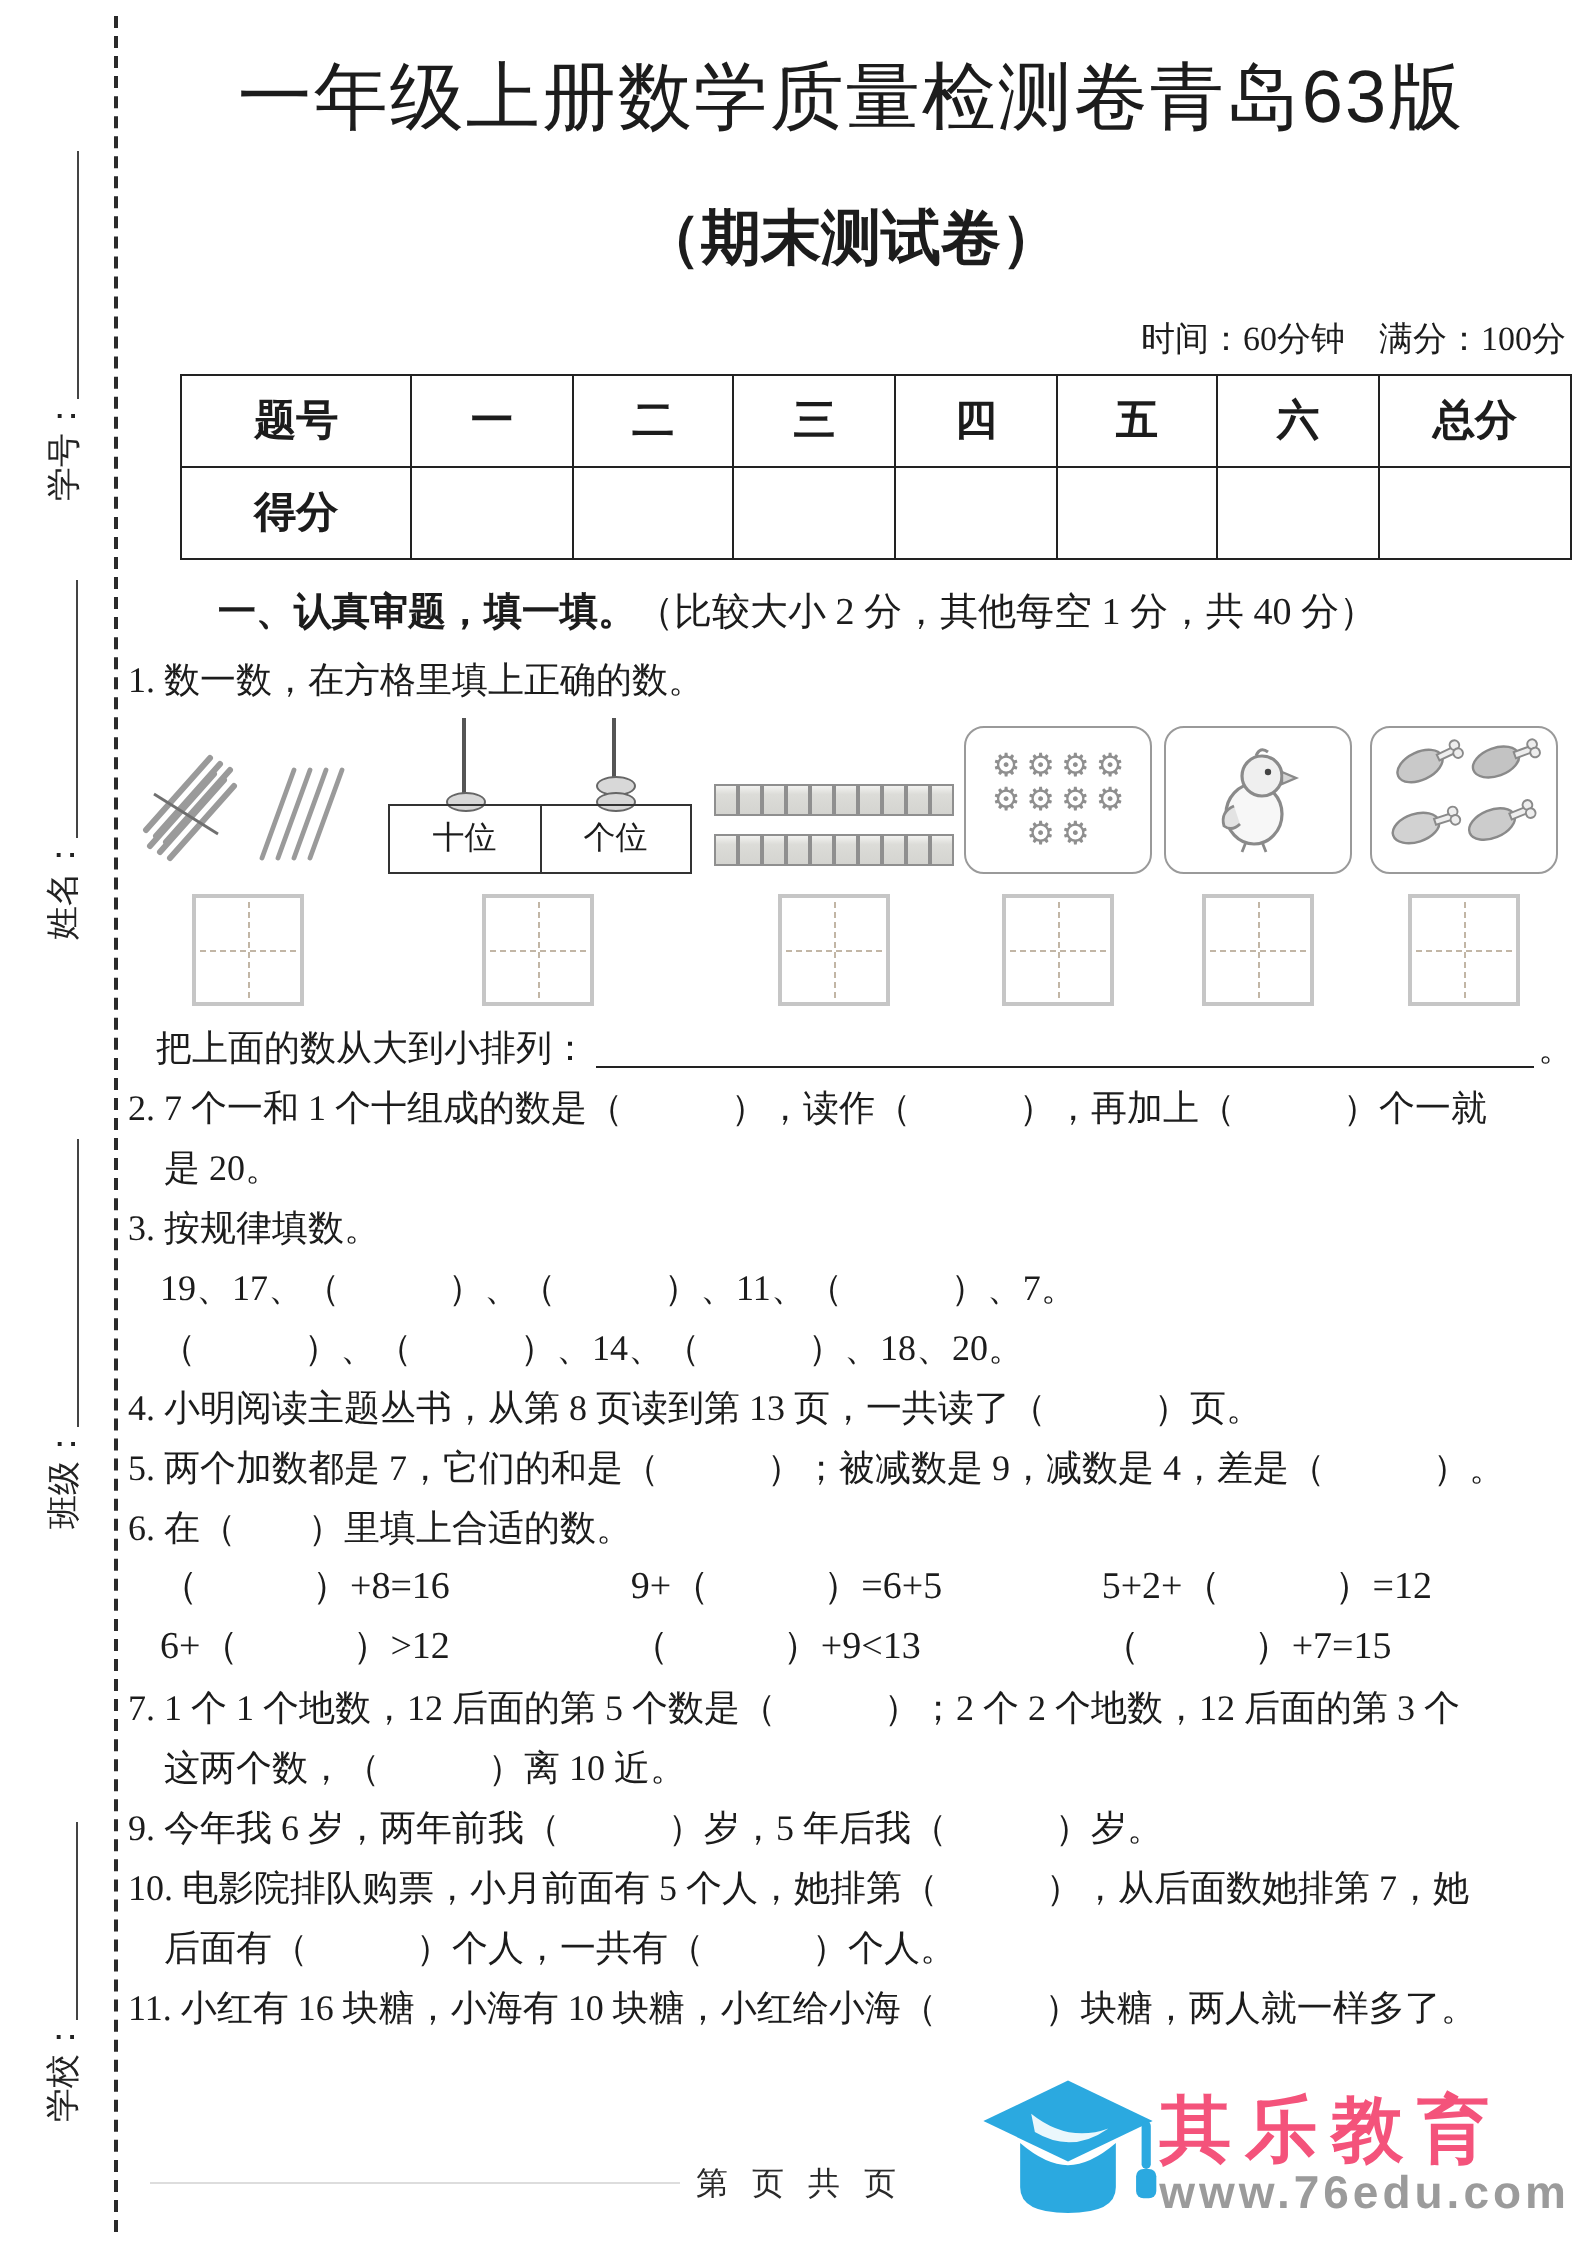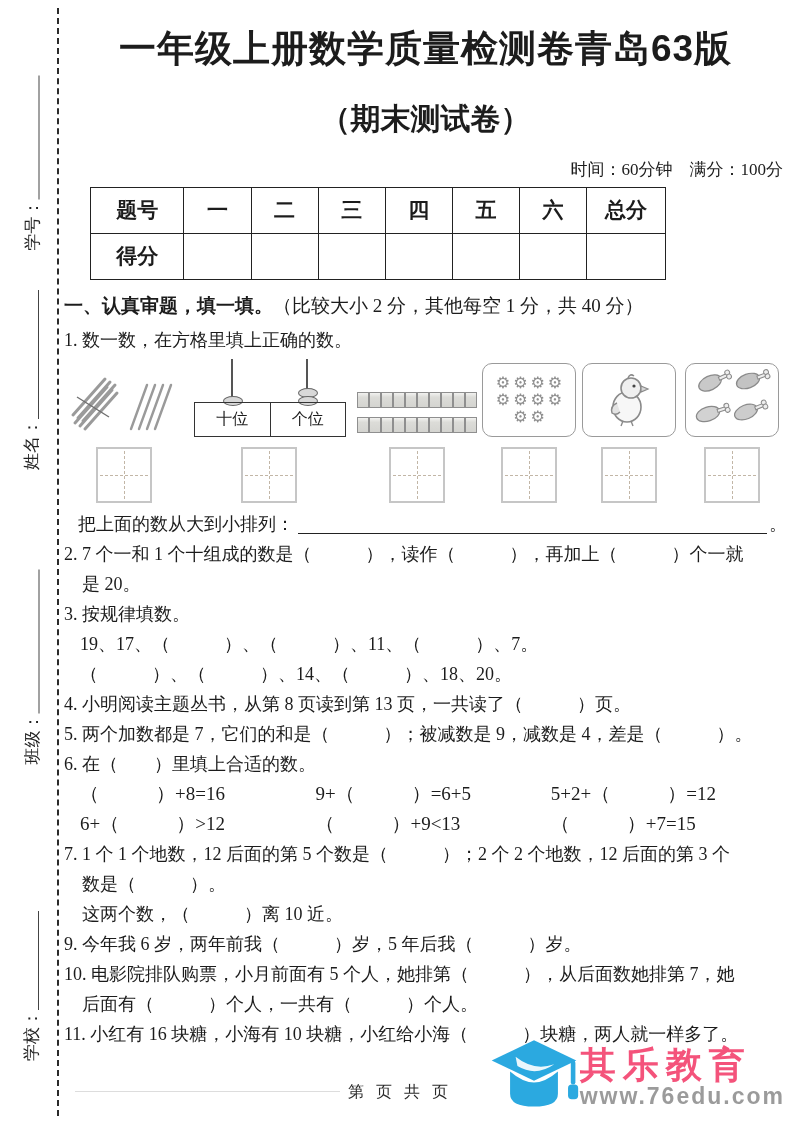--- a/index.html
+++ b/index.html
@@ -11,34 +11,34 @@
   
   .rail { position:absolute; left:57px; top:8px; bottom:6px; border-left:2.5px dashed #2a2a2a; }
   .side-group { position:absolute; height:24px; display:flex; align-items:flex-end;
     transform:rotate(-90deg); font-family:"Liberation Sans", sans-serif; }
   .side-label { font-size:17px; color:#222; white-space:nowrap; line-height:20px; }
   .side-line { flex:1; border-bottom:1.5px solid #444; margin-bottom:3px; }
 
   .content { position:absolute; left:64px; top:0; width:723px; }
 
   .title { margin-top:28px; text-align:center; font-family:"Liberation Sans", sans-serif;
-    font-weight:700; font-size:37px; letter-spacing:1px; line-height:1.15; }
+    font-weight:400; font-size:37px; letter-spacing:1px; line-height:1.15; }
   .subtitle { margin-top:28px; text-align:center; font-family:"Liberation Sans", sans-serif;
     font-weight:900; font-size:30px; }
   .meta { margin-top:18px; text-align:right; font-size:17px; padding-right:4px; }
 
-  table.score { border-collapse:collapse; margin:6px 0 0 26px; width:576px; }
+  table.score { border-collapse:collapse; margin:6px 0 0 26px; width:696px; }
   table.score td { border:1.6px solid #222; height:43px; text-align:center;
     font-size:21px; font-weight:600; }
   td.c-label { width:116px; }
   td.c-num { width:80px; }
   td.c-total { width:96px; }
 
   .sec-header { margin-top:13px; font-size:19px; white-space:nowrap; }
-  .sec-bold { font-family:Liberation Sans, sans-serif; font-weight:800; }
+  .sec-bold { font-family:Liberation Sans, sans-serif; font-weight:800;margin-left:45px; }
   .q1-text { margin-top:6px; font-size:18px; line-height:28px; }
 
   
   .pic-row { margin-top:4px; display:flex; align-items:flex-end; height:78px; }
   .col-sticks { width:120px; } .col-abacus { width:170px; } .col-cubes { width:125px; }
   .col-gears  { width:100px; } .col-bird   { width:100px; } .col-drum  { width:105px; }
   .pcol { display:flex; justify-content:center; align-items:flex-end; }
 
   .abacus { position:relative; width:150px; height:78px; }
   .rod { position:absolute; top:0; width:1.5px; height:46px; background:#555; }
@@ -313,21 +313,20 @@
       <span class="eq-cell">9+（　　　）=6+5</span>
       <span class="eq-cell">5+2+（　　　）=12</span>
     </div>
     <div class="eq-row indent">
       <span class="eq-cell">6+（　　　）&gt;12</span>
       <span class="eq-cell">（　　　）+9&lt;13</span>
       <span class="eq-cell">（　　　）+7=15</span>
     </div>
 
     <div class="qline">7. 1 个 1 个地数，12 后面的第 5 个数是（　　　）；2 个 2 个地数，12 后面的第 3 个</div>
-    <div class="qline cont">数是（　　　）。</div>
 
     <div class="qline cont">这两个数，（　　　）离 10 近。</div>
 
     <div class="qline">9. 今年我 6 岁，两年前我（　　　）岁，5 年后我（　　　）岁。</div>
 
     <div class="qline">10. 电影院排队购票，小月前面有 5 个人，她排第（　　　），从后面数她排第 7，她</div>
     <div class="qline cont">后面有（　　　）个人，一共有（　　　）个人。</div>
 
     <div class="qline">11. 小红有 16 块糖，小海有 10 块糖，小红给小海（　　　）块糖，两人就一样多了。</div>
   </div>

